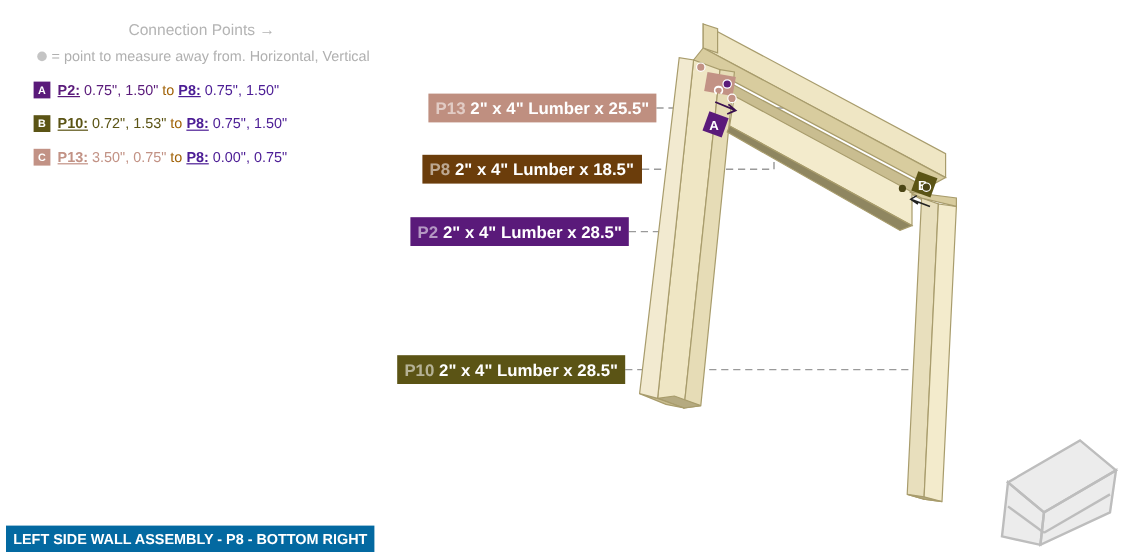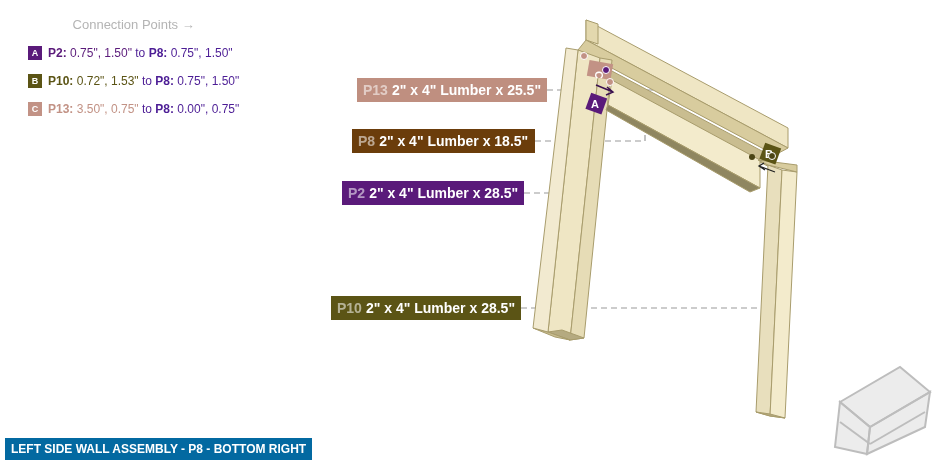--- a/index.html
+++ b/index.html
@@ -10,22 +10,22 @@
     }
     .legend { position: absolute; left: 28px; top: 17px; }
     .legend-title { font-size: 13px; color: #b4b4b4; height: 16px; line-height: 16px; text-align: center; }
     .legend-note { margin-top: 7px; font-size: 12px; color: #b0b0b0; height: 15px; line-height: 15px; }
     .legend-note .dot { display: inline-block; width: 8px; height: 8px; border-radius: 50%; background: #c4c4c4; margin: 0 4px 0 3px; vertical-align: 0px; }
     .conn { margin-top: 13px; font-size: 12px; height: 15px; line-height: 15px; white-space: nowrap; }
     .conn .badge {
       display: inline-block; width: 14px; height: 14px; line-height: 14px; text-align: center;
       color: #fff; font-size: 9px; font-weight: bold; margin-right: 6px; vertical-align: 1px;
     }
-    .conn b { font-weight: bold; }
-    .conn .to { color: #4c1d95; }
+    .conn b { font-weight: bold; text-decoration: underline; }
+    .conn .to { color: #a16207; }
     .conn.a { color: #5a1a7a; } .conn.a .badge { background: #5a1a7a; }
     .conn.b { color: #5b5415; } .conn.b .badge { background: #5b5415; }
     .conn.c { color: #c29285; } .conn.c .badge { background: #c29285; }
     .conn .p8 { color: #4c1d95; margin-top: 24px; }
 
     .part-label {
       position: absolute; height: 24px; line-height: 24px; color: #fff;
       font-size: 14px; font-weight: bold; padding: 0 6px; white-space: nowrap;
       box-sizing: border-box;
     }
@@ -41,20 +41,21 @@
       padding: 0 6px;
     }
     svg.scene { position: absolute; left: 0; top: 0; }
     .thumb { position: absolute; left: 825px; top: 362px; width: 110px; height: 100px; }
   </style>
 </head>
 <body>
 
 <div class="legend">
   <div class="legend-title">Connection Points →</div>
+  <div class="legend-note"><span class="dot"></span><span>= point to measure away from. Horizontal, Vertical</span></div>
 
   <div class="conn a">
     <span class="badge">A</span><b>P2:</b> <span>0.75", 1.50"</span> <span class="to">to</span> <b class="p8">P8:</b> <span class="p8">0.75", 1.50"</span>
   </div>
   <div class="conn b">
     <span class="badge">B</span><b>P10:</b> <span>0.72", 1.53"</span> <span class="to">to</span> <b class="p8">P8:</b> <span class="p8">0.75", 1.50"</span>
   </div>
   <div class="conn c">
     <span class="badge">C</span><b>P13:</b> <span>3.50", 0.75"</span> <span class="to">to</span> <b class="p8">P8:</b> <span class="p8">0.00", 0.75"</span>
   </div>

